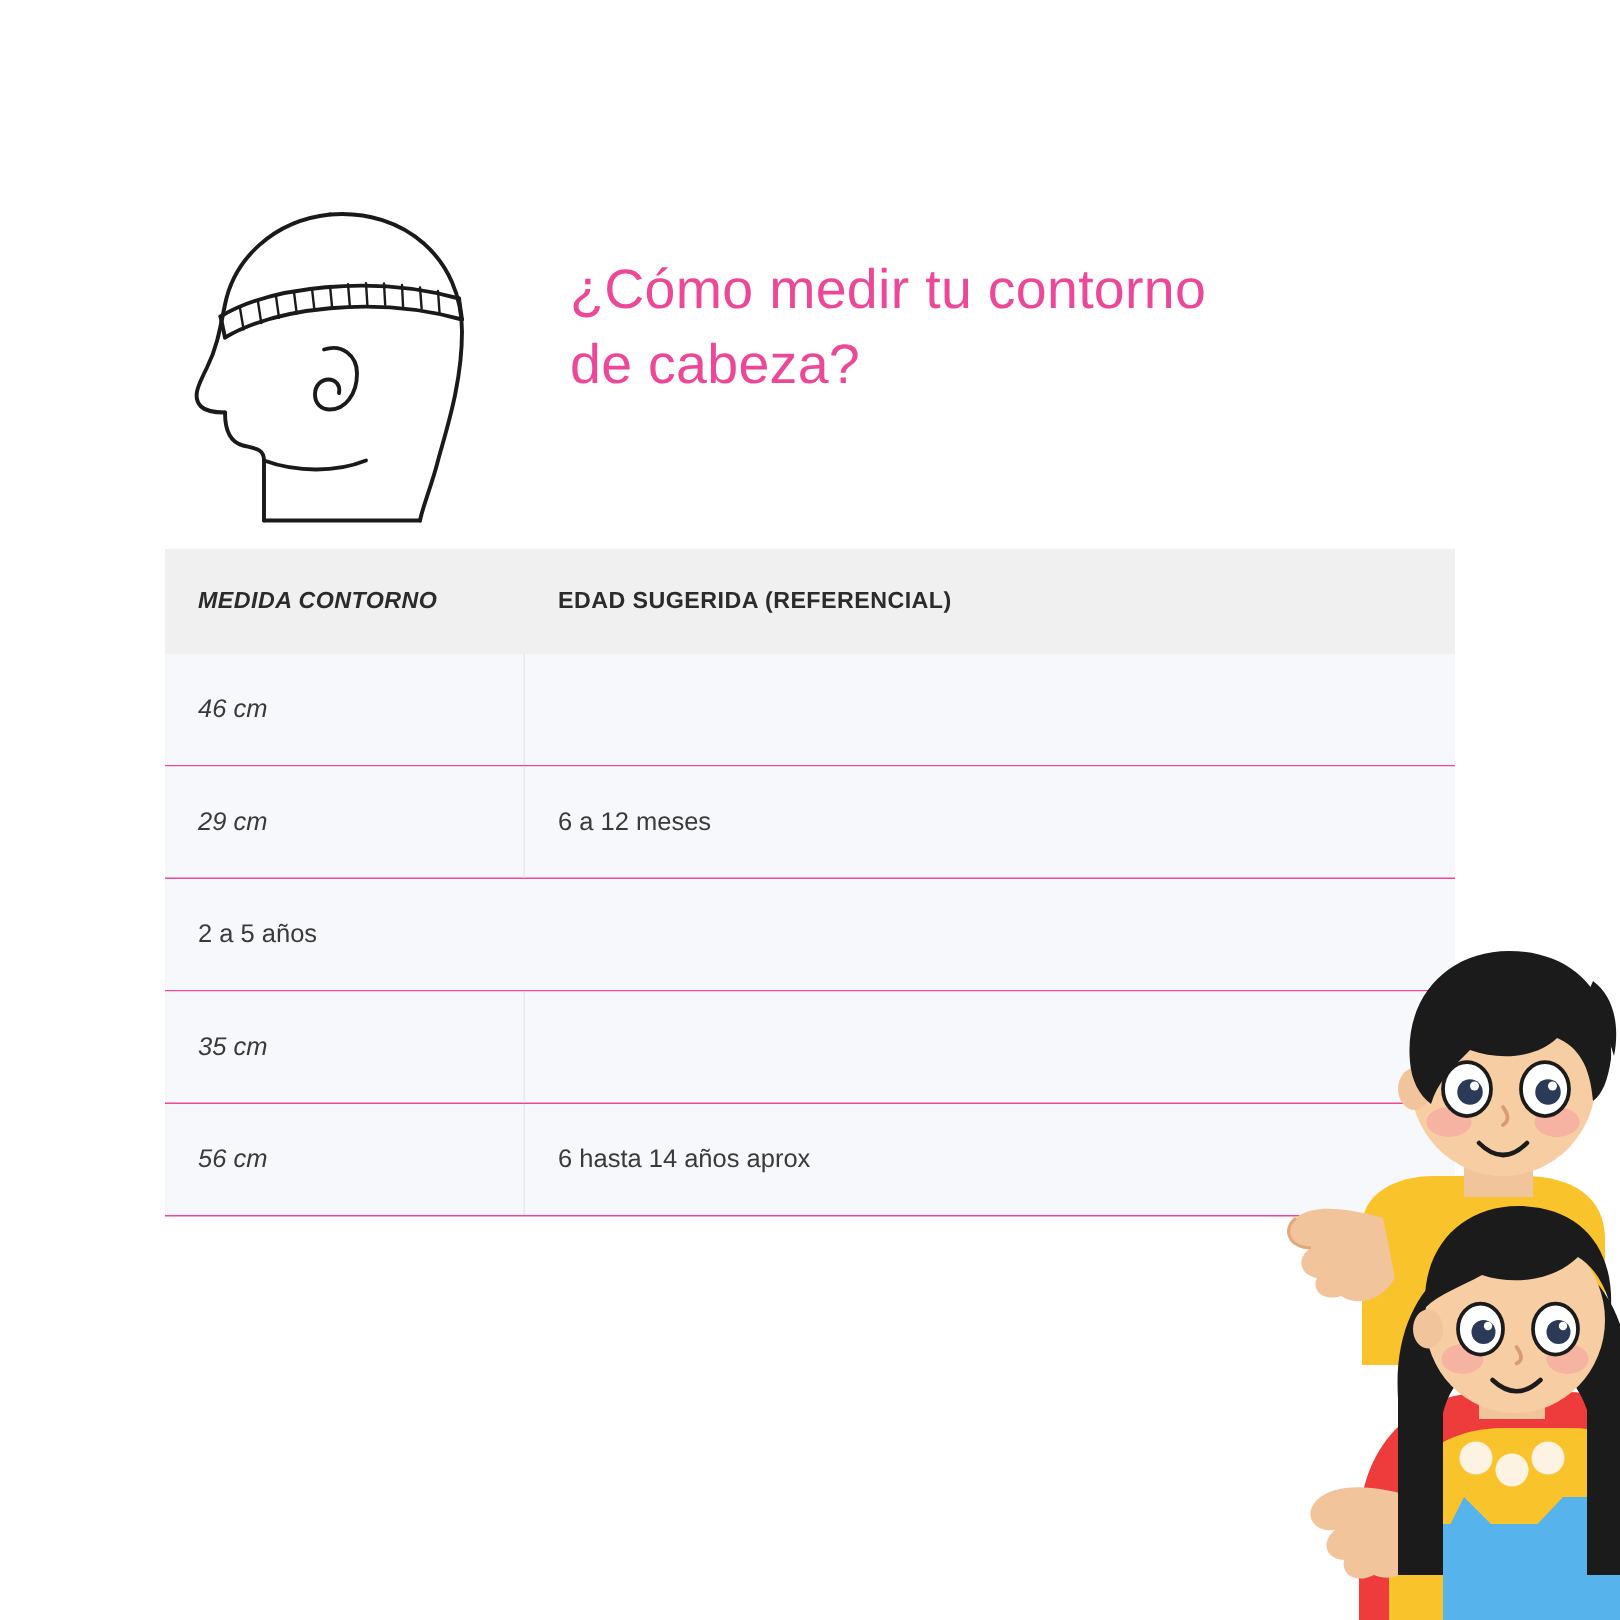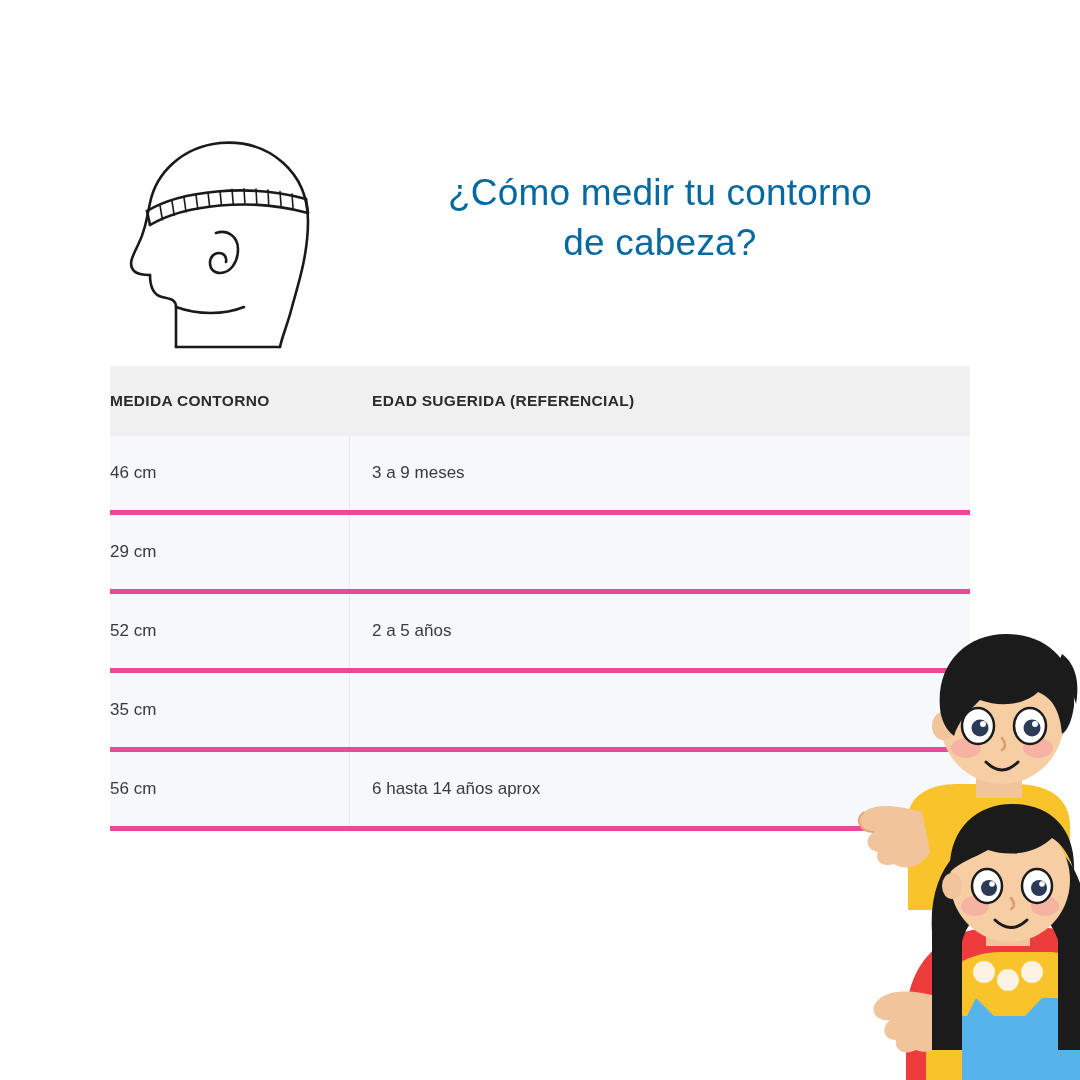--- a/index.html
+++ b/index.html
@@ -29,25 +29,25 @@
     left: 120px;
     top: 5px;
     width: 230px;
     height: 230px;
   }
   .title {
     position: absolute;
     left: 380px;
     top: 48px;
     width: 560px;
-    text-align: center;
+    text-align: left;
     font-size: 37px;
     line-height: 1.35;
     font-weight: 400;
-    color: #0369a1;
+    color: #ec4899;
     letter-spacing: 0.2px;
   }
 
   
   .table {
     position: absolute;
     left: 110px;
     top: 366px;
     width: 860px;
     border-collapse: collapse;
@@ -56,30 +56,32 @@
     display: flex;
     width: 860px;
   }
   .table .row.head {
     background: #f0f0f0;
     height: 70px;
   }
   .table .row.body {
     height: 74px;
     background: #f7f8fb;
-    border-bottom: 5px solid #ec4899;
+    border-bottom: 1px solid #ec4899;
   }
   .cell {
     display: flex;
     align-items: center;
     box-sizing: border-box;
   }
   .col-a {
     width: 240px;
+    padding-left: 22px;
     border-right: 1px solid #e7e9ef;
+    font-style: italic;
   }
   .col-b {
     width: 620px;
     padding-left: 22px;
     text-align: center;
   }
   .row.head .cell {
     border-right: none;
   }
   .row.head .col-a {
@@ -155,30 +157,29 @@
 
 <div class="table">
 
   <div class="row head">
     <div class="cell col-a th">MEDIDA CONTORNO</div>
     <div class="cell col-b th">EDAD SUGERIDA (REFERENCIAL)</div>
   </div>
 
   <div class="row body">
     <div class="cell col-a td">46 cm</div>
-    <div class="cell col-b td">3 a 9 meses</div>
   </div>
 
   <div class="row body">
     <div class="cell col-a td">29 cm</div>
-  </div>
-
-
-  <div class="row body">
-    <div class="cell col-a td">52 cm</div>
+    <div class="cell col-b td">6 a 12 meses</div>
+  </div>
+
+
+  <div class="row body">
     <div class="cell col-b td">2 a 5 años</div>
   </div>
 
   <div class="row body">
     <div class="cell col-a td">35 cm</div>
   </div>
 
   <div class="row body">
     <div class="cell col-a td">56 cm</div>
     <div class="cell col-b td">6 hasta 14 años aprox</div>

